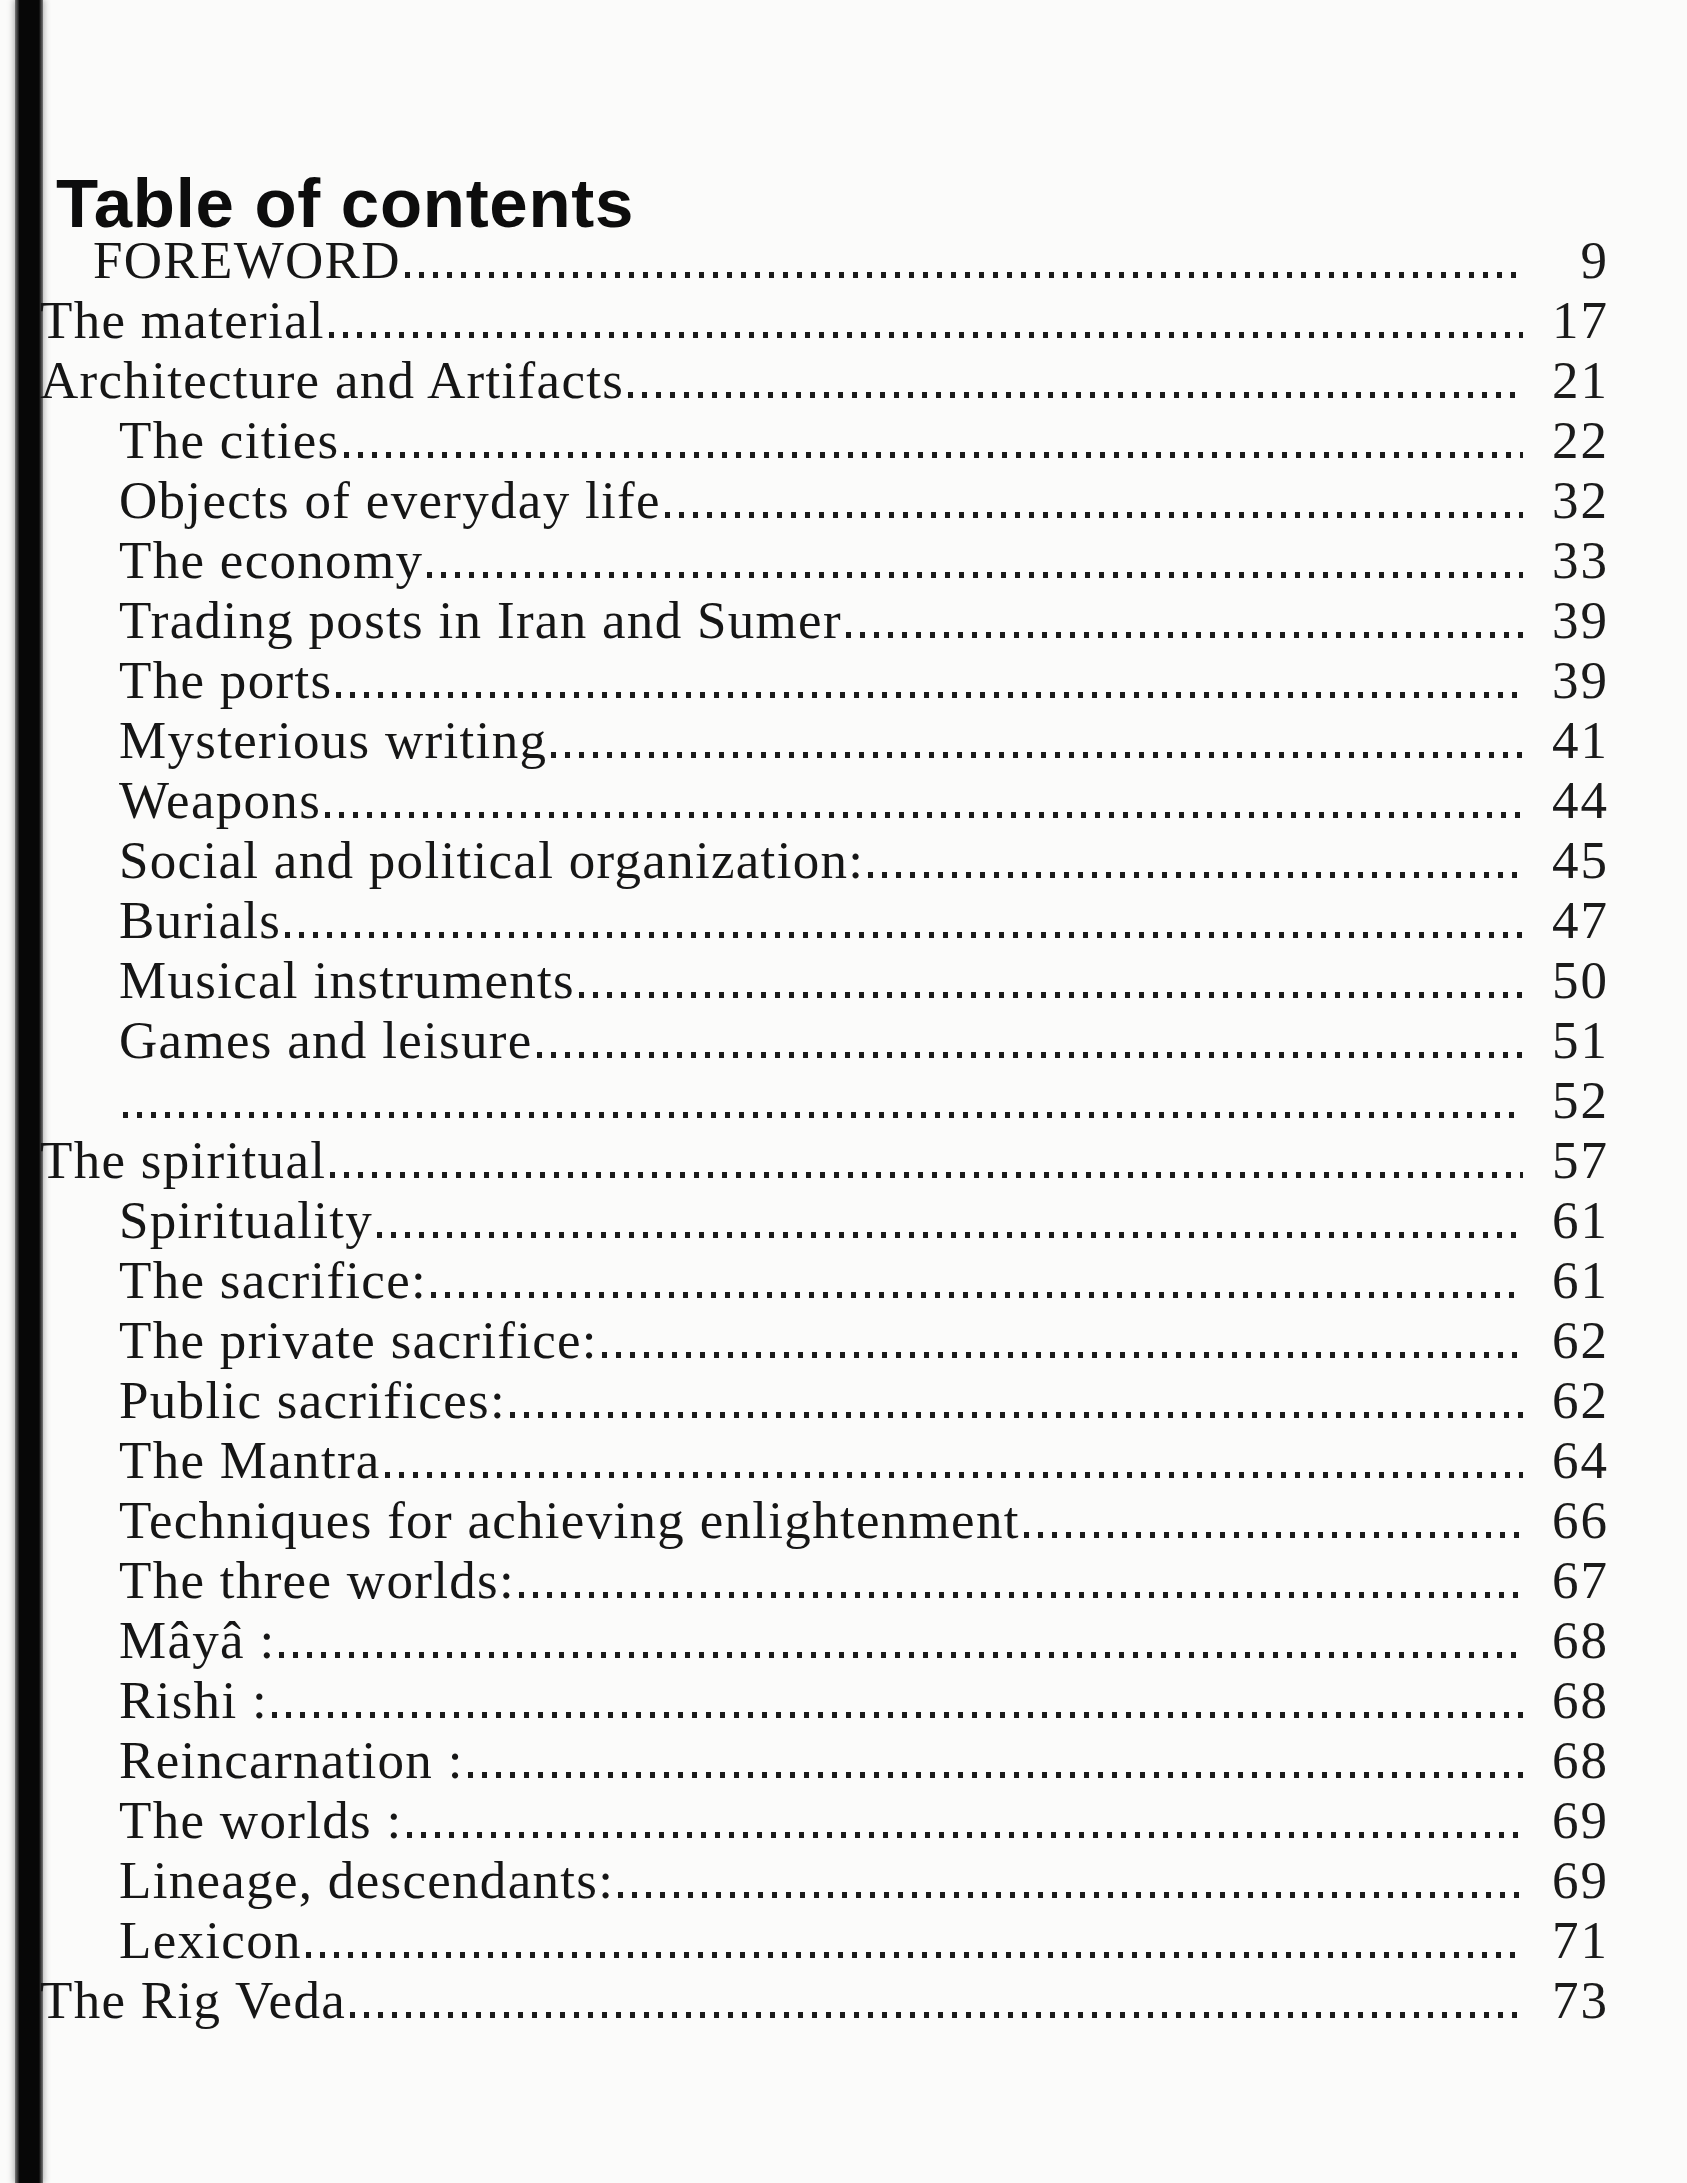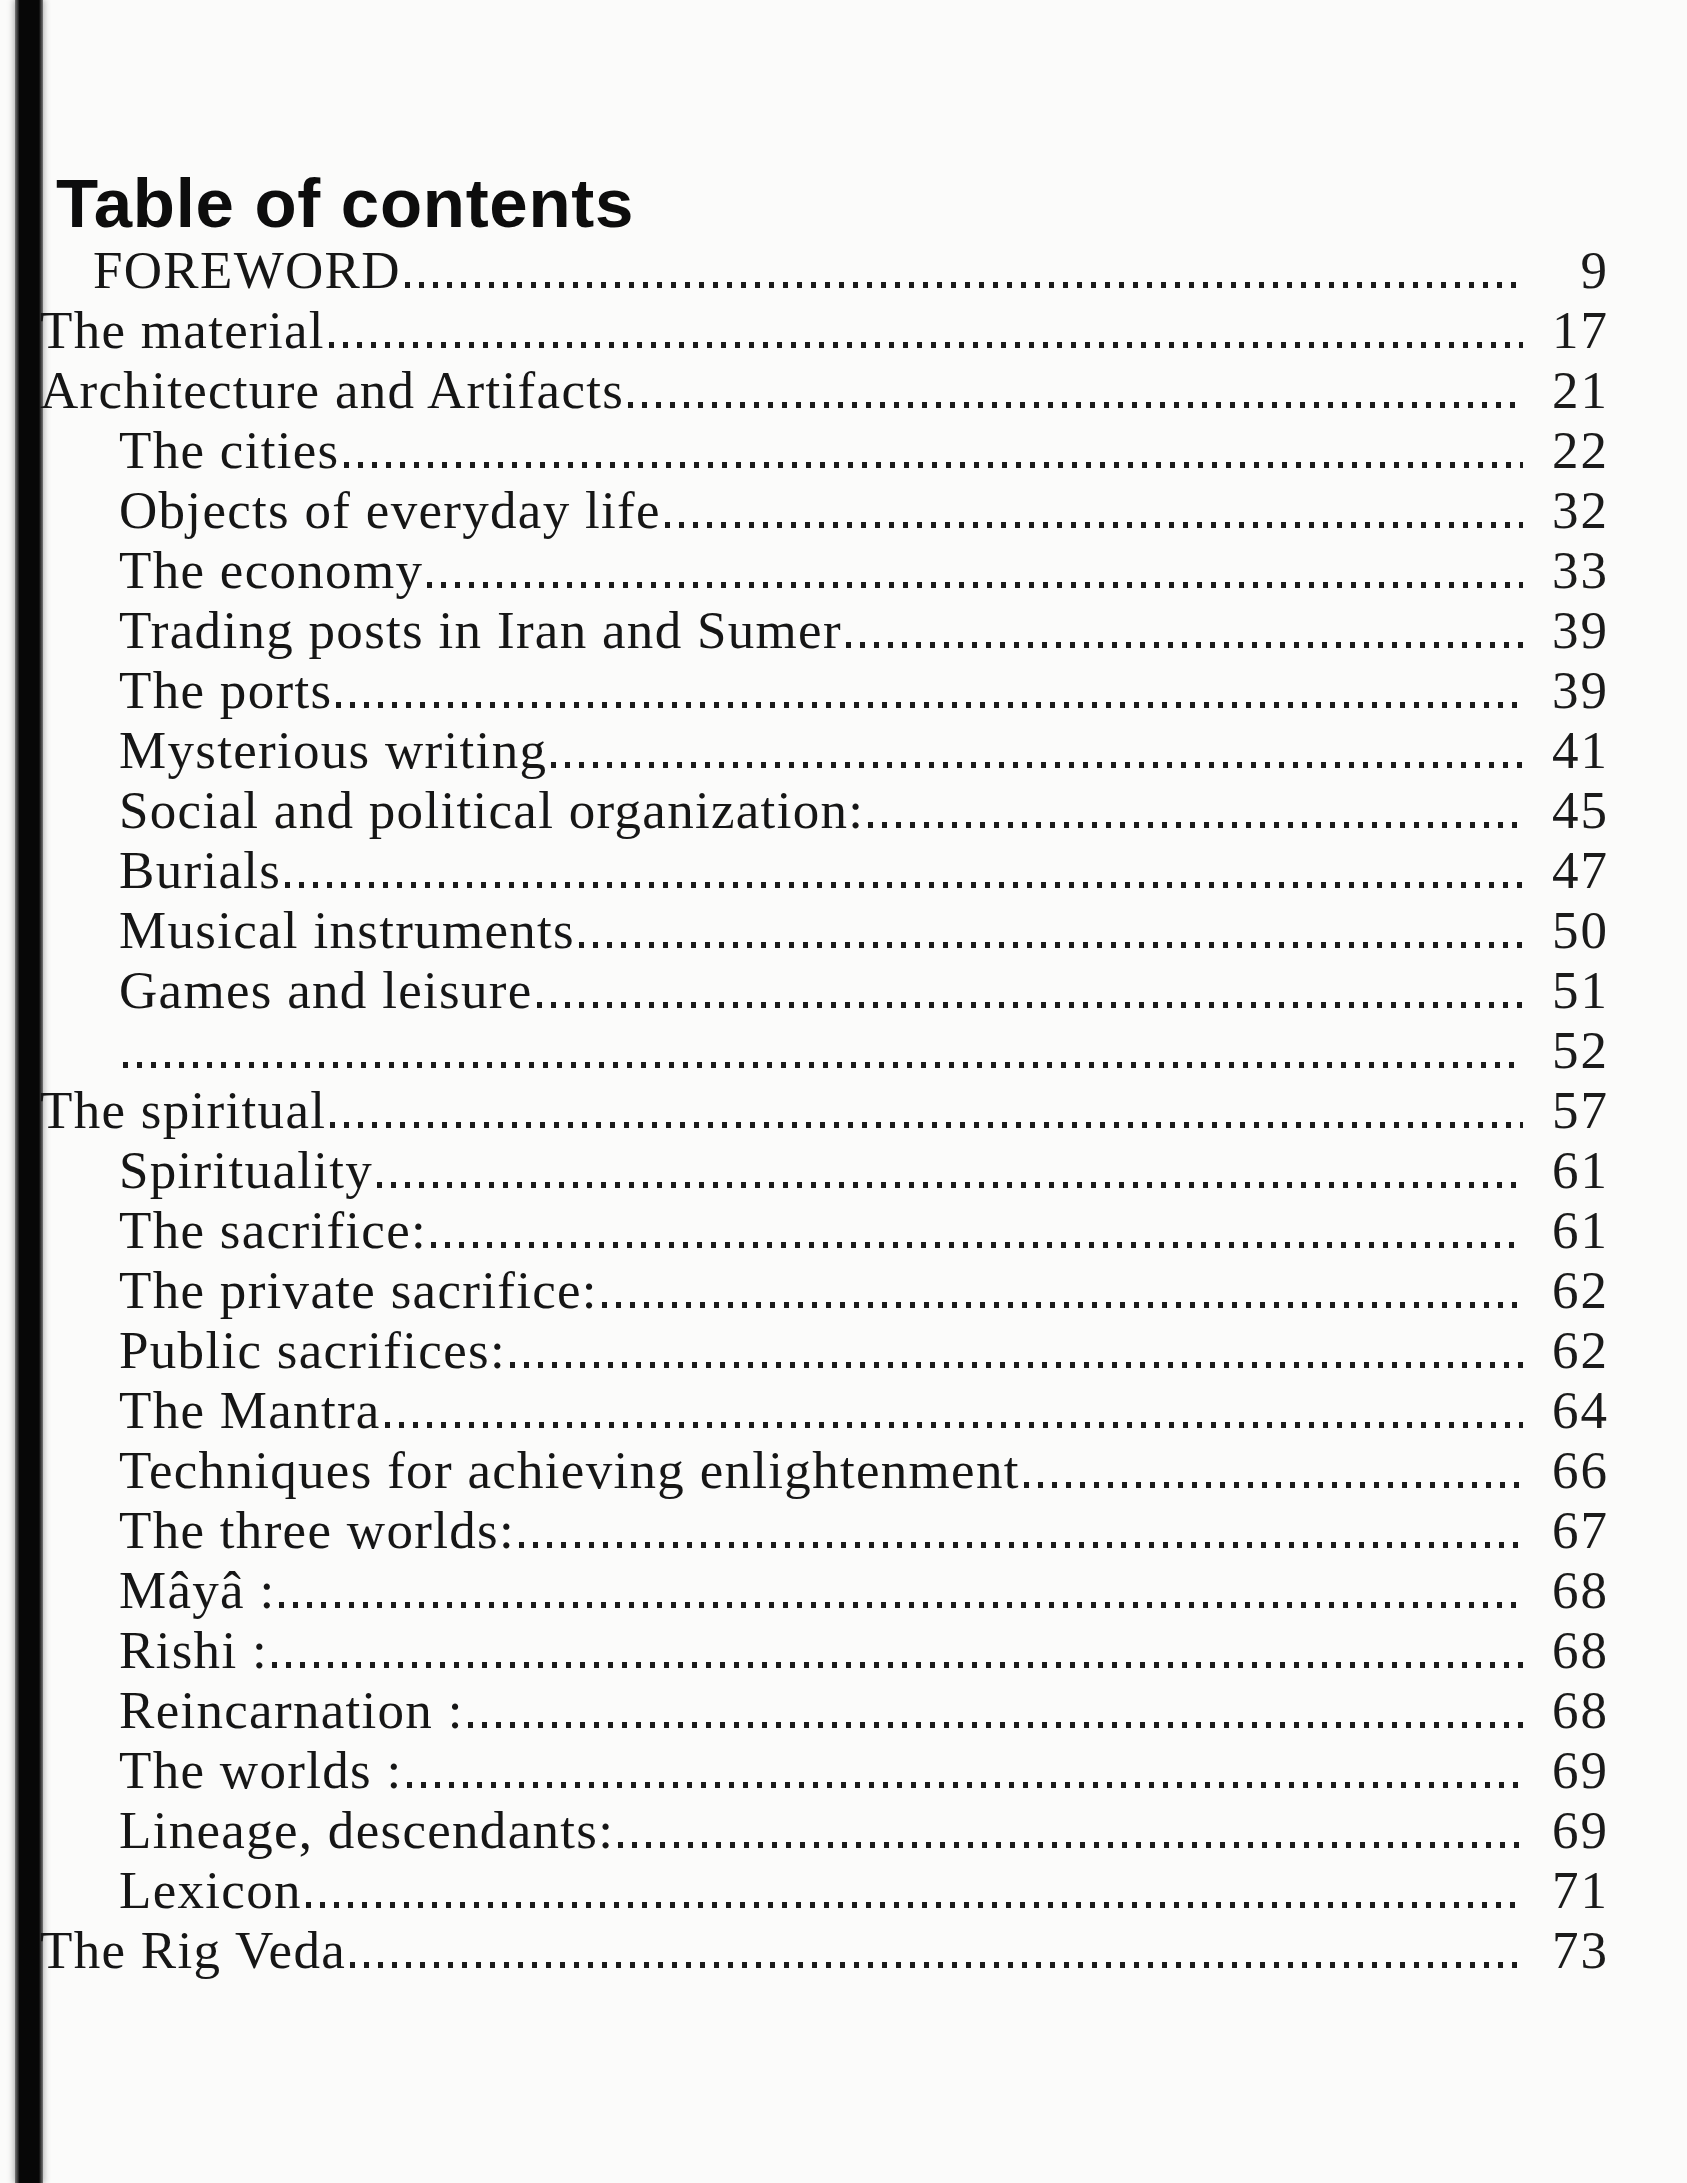--- a/index.html
+++ b/index.html
@@ -38,21 +38,21 @@
     font-size: 69px;
     line-height: 1;
     letter-spacing: 0.7px;
     color: #0d0d0d;
     white-space: nowrap;
   }
   .toc-list {
     position: absolute;
     left: 40px;
     right: 78px;
-    top: 240px;
+    top: 230px;
   }
   .toc-row {
     display: flex;
     align-items: baseline;
     height: 60px;
     font-size: 53px;
     line-height: 60px;
     letter-spacing: 1.3px;
     white-space: nowrap;
   }
@@ -137,20 +137,25 @@
         <span class="dot-leader"></span>
         <span class="entry-page">39</span>
       </div>
 
       <div class="toc-row level-2">
         <span class="entry-label">Mysterious writing</span>
         <span class="dot-leader"></span>
         <span class="entry-page">41</span>
       </div>
 
+      <div class="toc-row level-2">
+        <span class="entry-label">Weapons</span>
+        <span class="dot-leader"></span>
+        <span class="entry-page">44</span>
+      </div>
 
       <div class="toc-row level-2">
         <span class="entry-label">Social and political organization:</span>
         <span class="dot-leader"></span>
         <span class="entry-page">45</span>
       </div>
 
       <div class="toc-row level-2">
         <span class="entry-label">Burials</span>
         <span class="dot-leader"></span>

